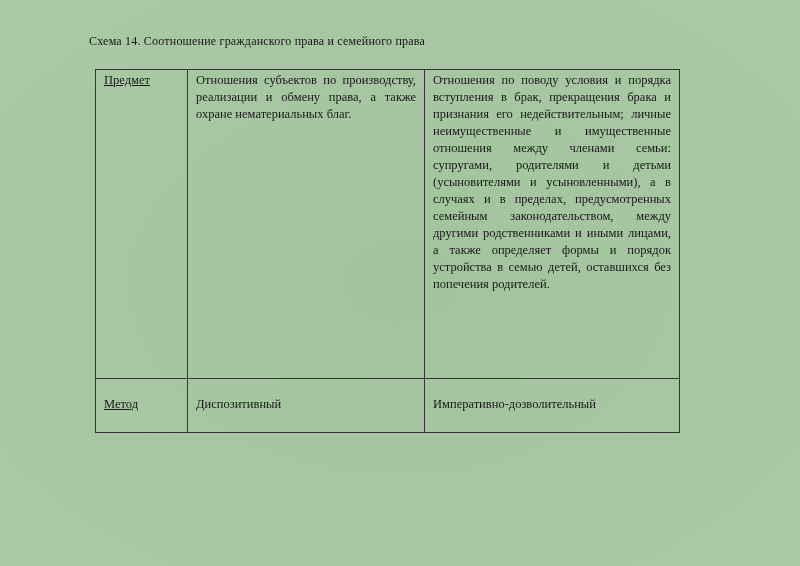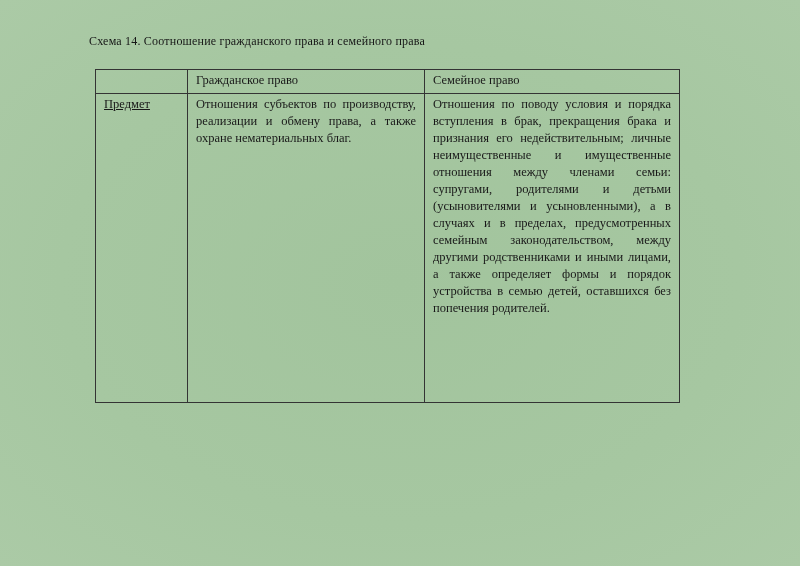--- a/index.html
+++ b/index.html
@@ -73,26 +73,26 @@
 
   <div class="slide-title">Схема 14. Соотношение гражданского права и семейного права</div>
 
   <table class="cmp">
     <colgroup>
       <col class="c-label">
       <col class="c-civil">
       <col class="c-family">
     </colgroup>
     <tbody>
-      <tr class="hdr-row">
-        <td class="corner"></td>
-        <td>Гражданское право</td>
-        <td>Семейное право</td>
-      </tr>
       <tr class="predmet-row">
         <td class="no-left">Предмет</td>
         <td class="just">Отношения субъектов по производству, реализации и обмену права, а также охране нематериальных благ.</td>
         <td class="just">Отношения по поводу условия и порядка вступления в брак, прекращения брака и признания его недействительным; личные неимущественные и имущественные отношения между членами семьи: супругами, родителями и детьми (усыновителями и усыновленными), а в случаях и в пределах, предусмотренных семейным законодательством, между другими родственниками и иными лицами, а также определяет формы и порядок устройства в семью детей, оставшихся без попечения родителей.</td>
+      </tr>
+      <tr class="metod-row">
+        <td class="no-left">Метод</td>
+        <td>Диспозитивный</td>
+        <td>Императивно-дозволительный</td>
       </tr>
     </tbody>
   </table>
 
 </div>
 
 </body></html>

